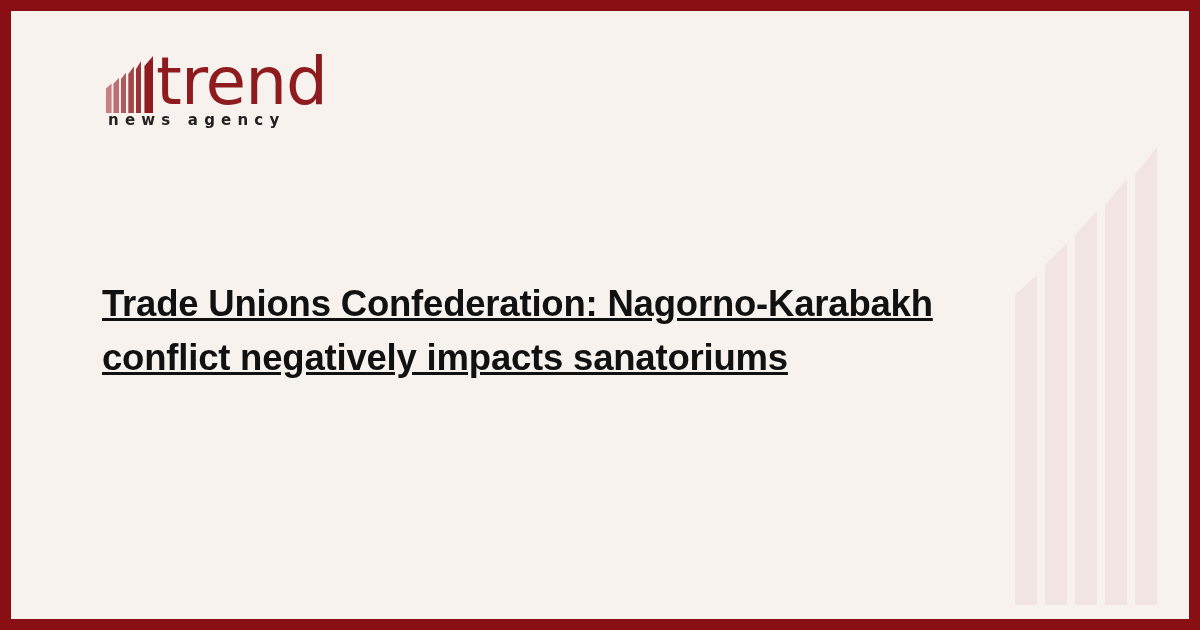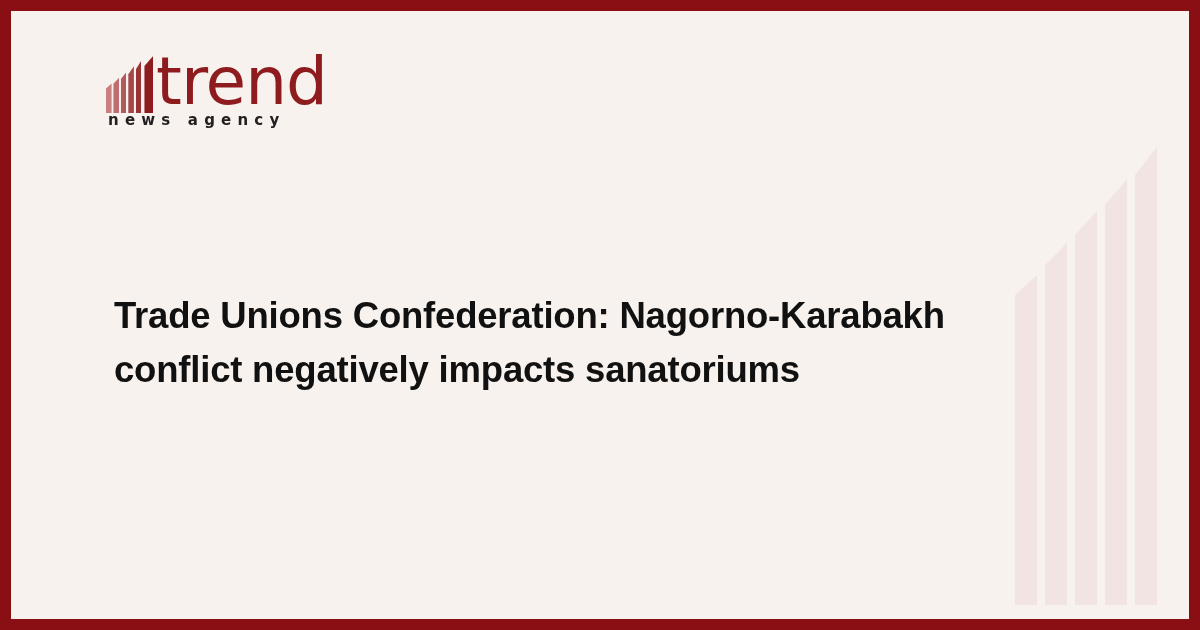--- a/index.html
+++ b/index.html
@@ -90,21 +90,22 @@
     position: absolute;
     left: 87px;
     top: 262px;
     width: 900px;
     font-family: "Liberation Sans", sans-serif;
     font-size: 36.5px;
     font-weight: bold;
     line-height: 1.48;
     color: #111111;
     letter-spacing: -0.2px;
-    margin: 16px;
+    margin: 4px;
+    text-decoration: underline;
   }
 </style>
 </head>
 <body>
 
 <div class="card">
   <div class="canvas">
 
     <div class="decor-bars">
         <div class="decor-bar" style="left: 0px; width: 22px; height: 330px; background: rgb(242, 228, 226); clip-path: polygon(0px 20px, 100% 0px, 100% 100%, 0px 100%);"></div>

